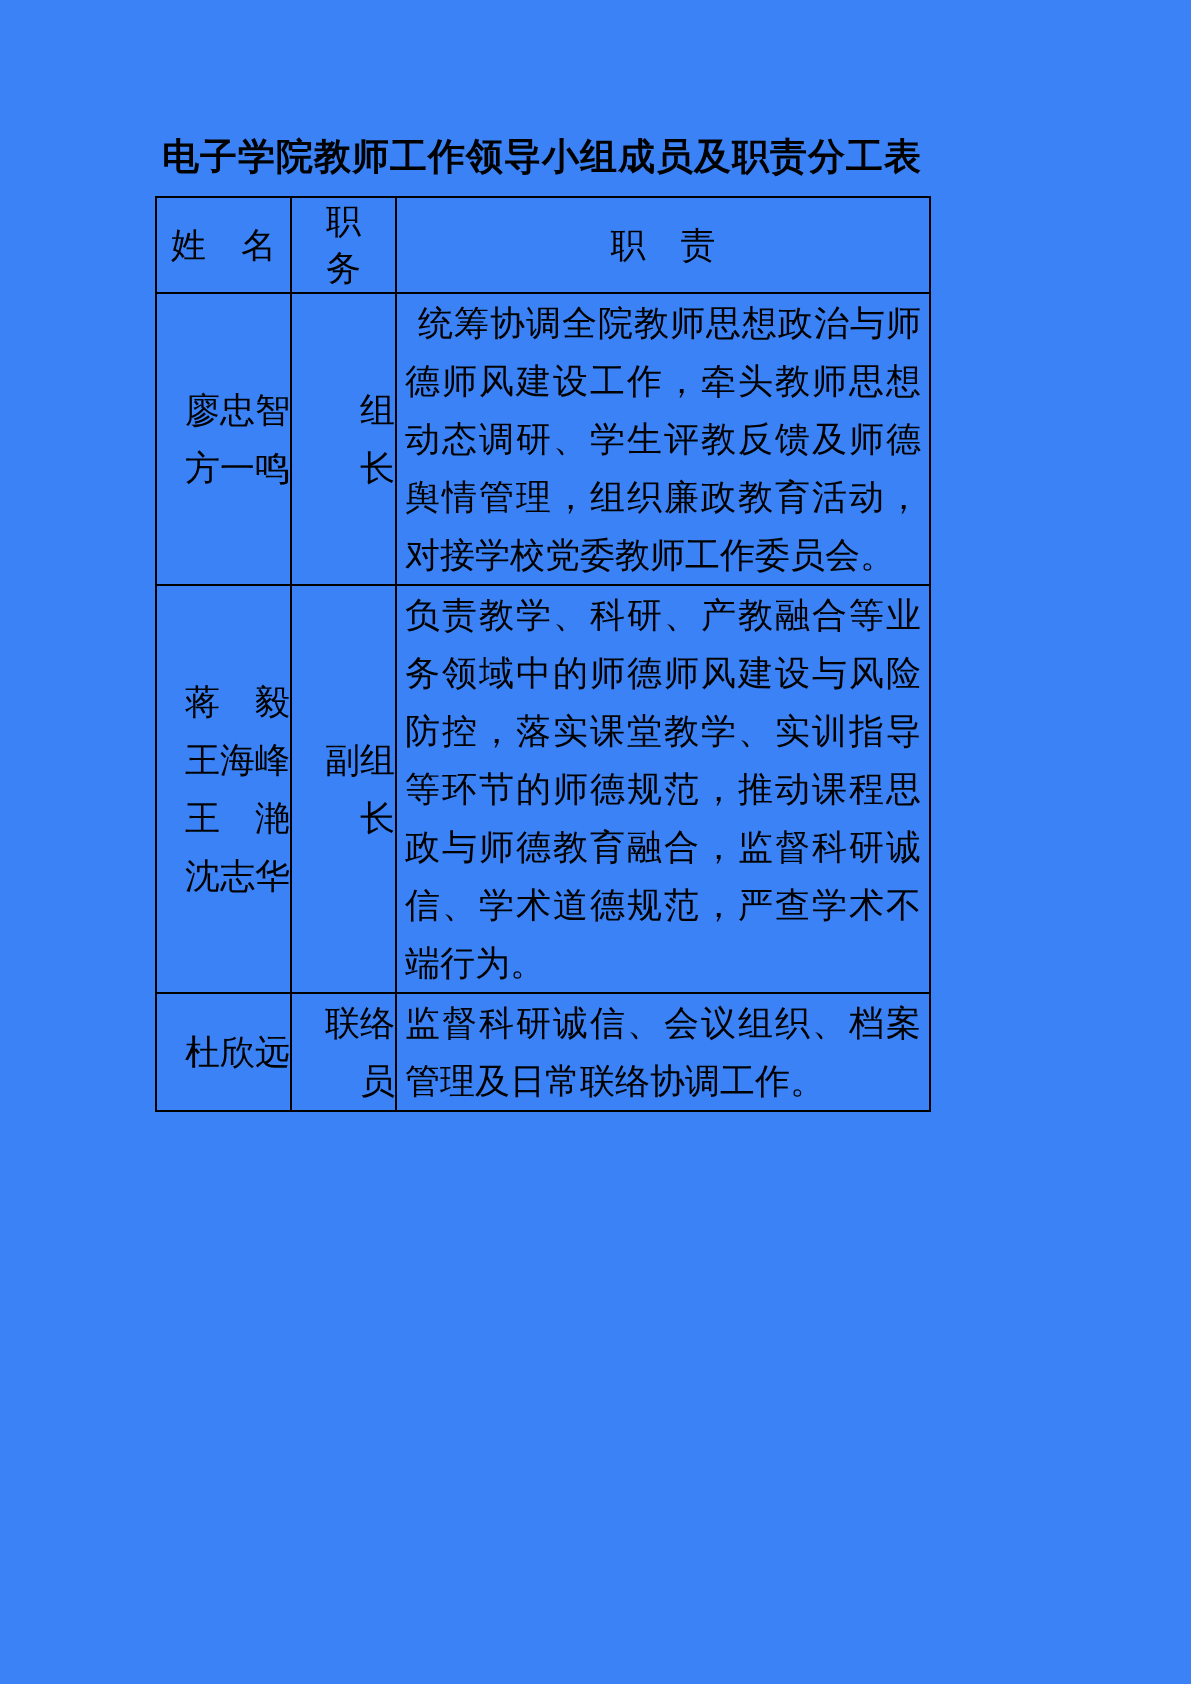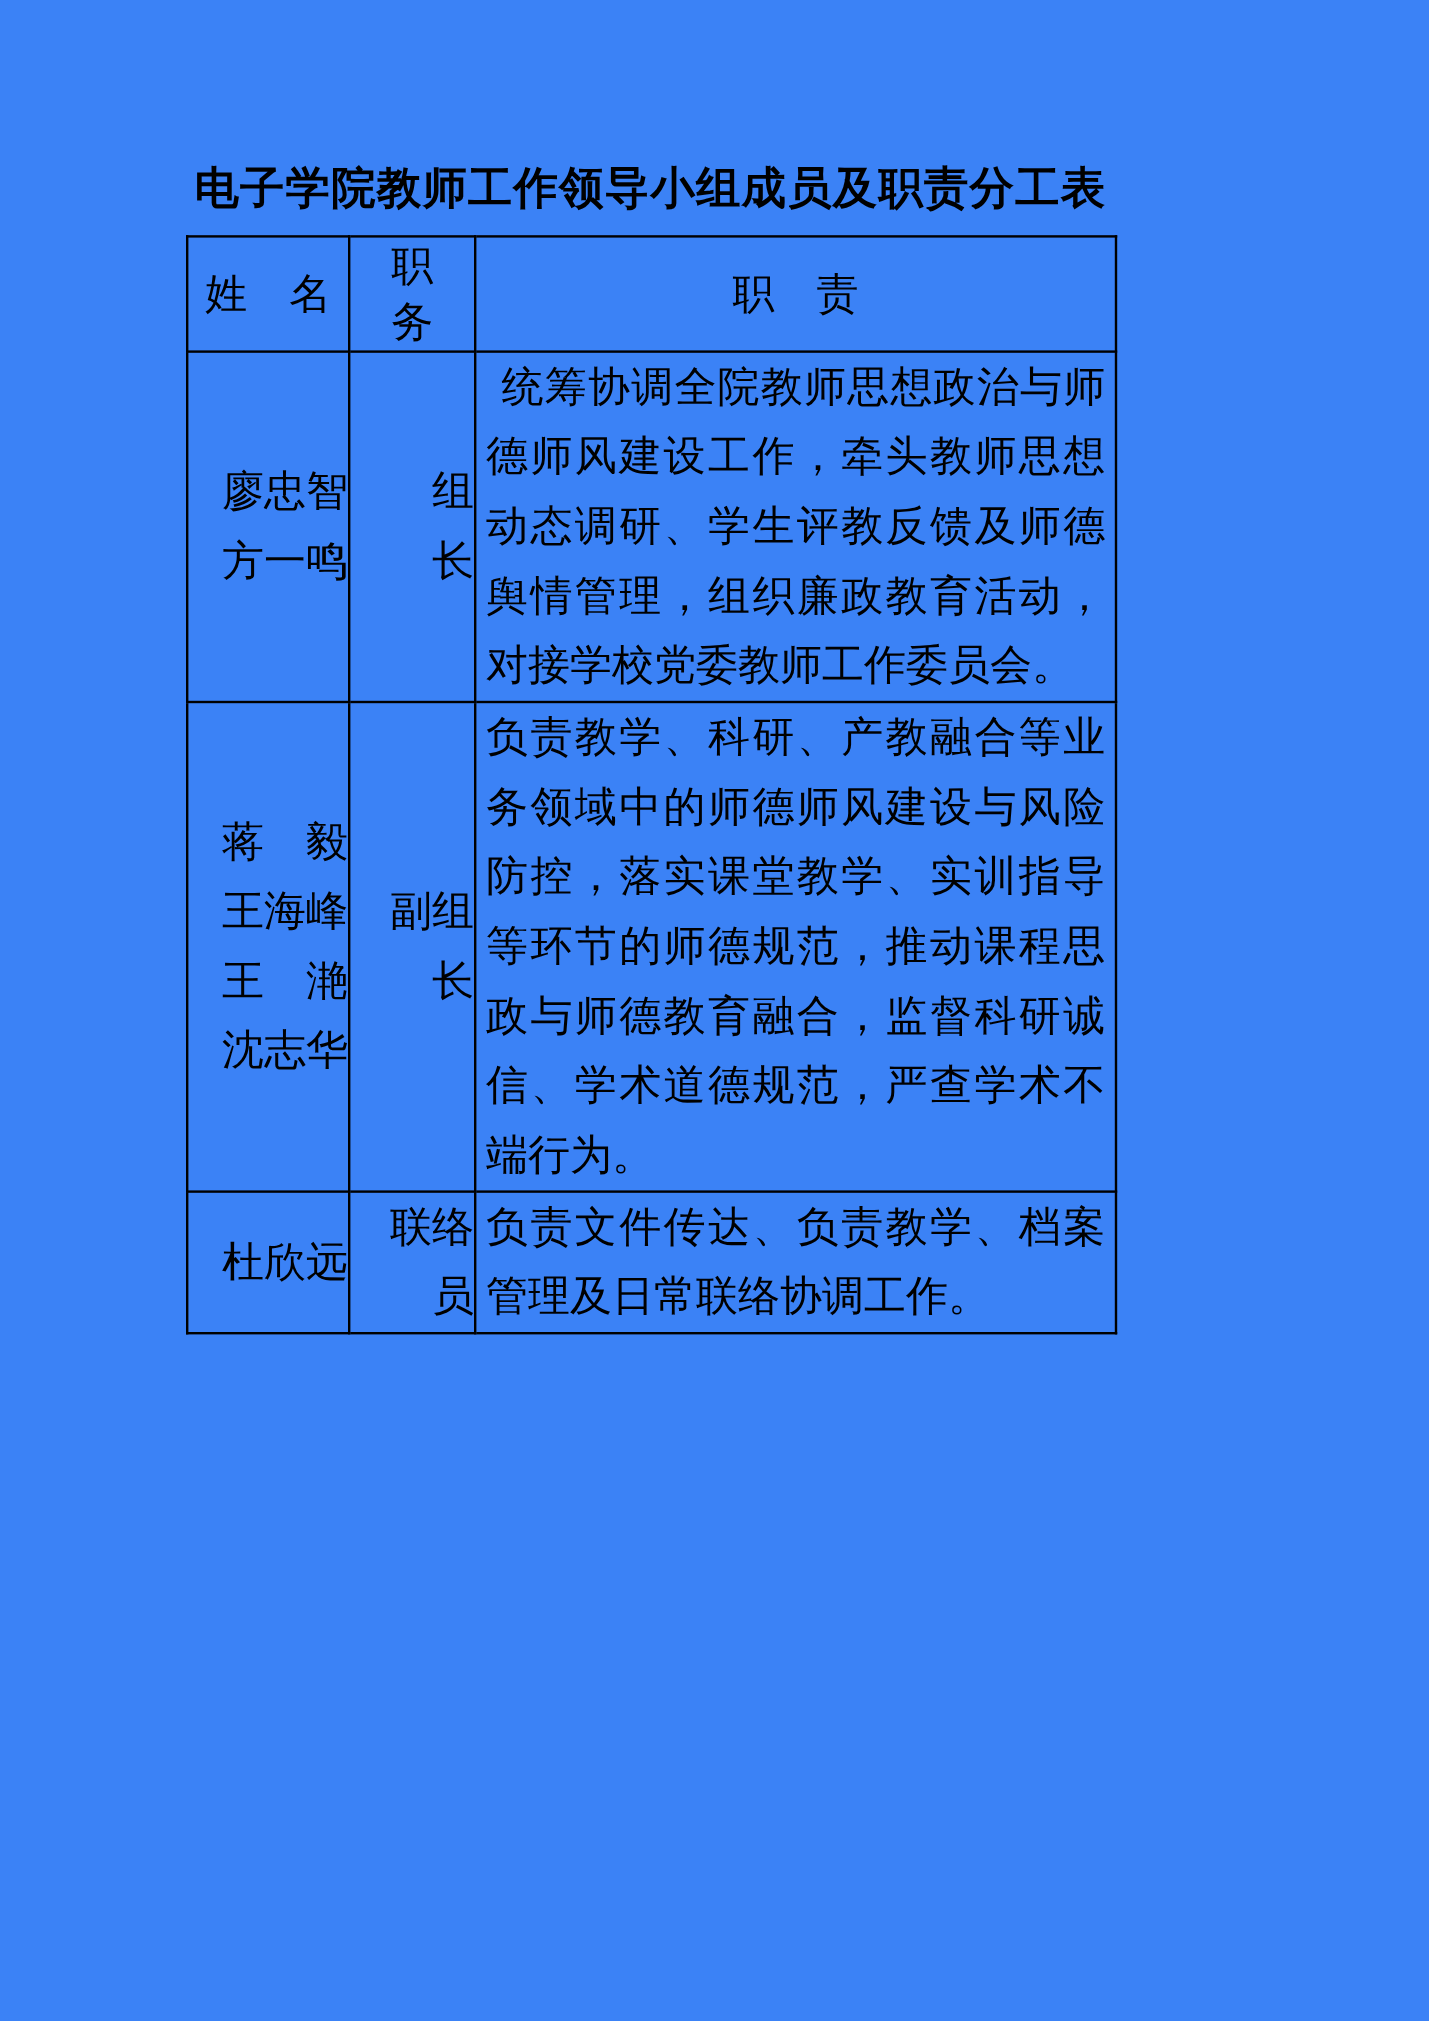--- a/index.html
+++ b/index.html
@@ -98,18 +98,18 @@
 王海峰
 王　滟
 沈志华</td>
         <td class="cell-position">副组长</td>
         <td class="cell-duty">负责教学、科研、产教融合等业务领域中的师德师风建设与风险防控，落实课堂教学、实训指导等环节的师德规范，推动课程思政与师德教育融合，监督科研诚信、学术道德规范，严查学术不端行为。</td>
       </tr>
 
       <tr class="r3">
         <td class="cell-names">杜欣远</td>
         <td class="cell-position">联络员</td>
-        <td class="cell-duty">负责文件传达、负责教学、档案管理及日常联络协调工作。</td>
+        <td class="cell-duty">监督科研诚信、会议组织、档案管理及日常联络协调工作。</td>
       </tr>
     </tbody>
   </table>
 
 </div>
 
 </body></html>

